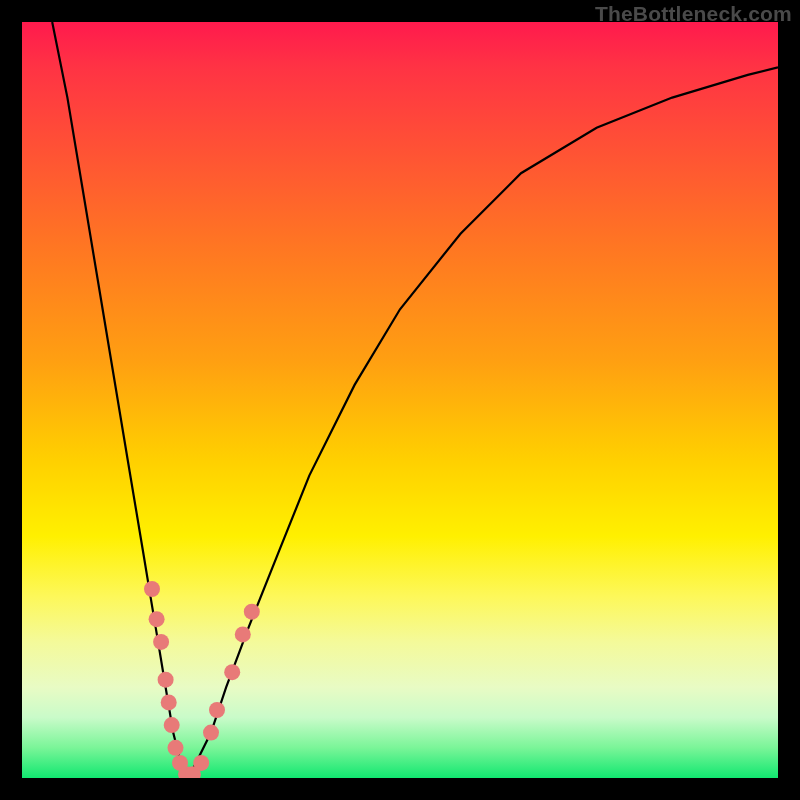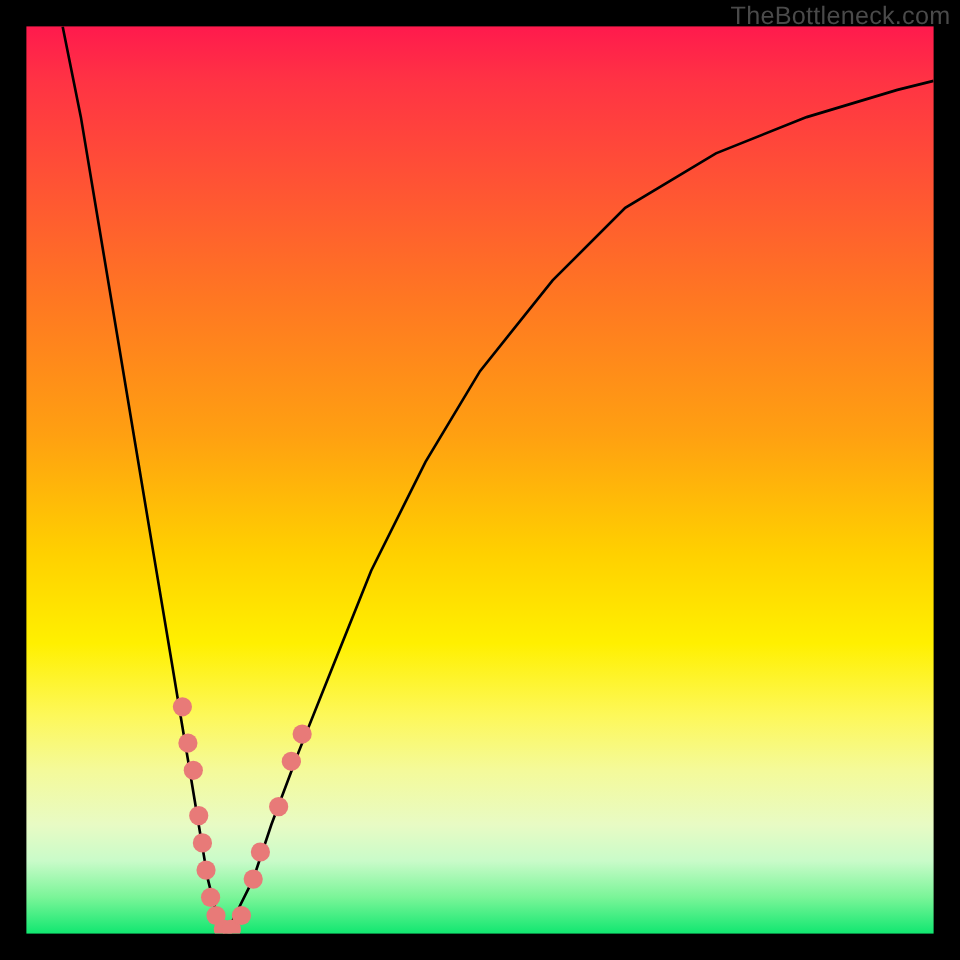--- a/index.html
+++ b/index.html
@@ -51,21 +51,21 @@
     inset: 0;
     width: 100%;
     height: 100%;
   }
   .watermark {
     position: absolute;
     top: 2px;
     right: 8px;
     color: #4a4a4a;
     font-size: 21px;
-    font-weight: 400;
+    font-weight: 700;
     letter-spacing: 0.2px;
     user-select: none;
   }
 </style>
 </head>
 <body>
 
 <div class="frame">
 
   <div class="plot-area">

